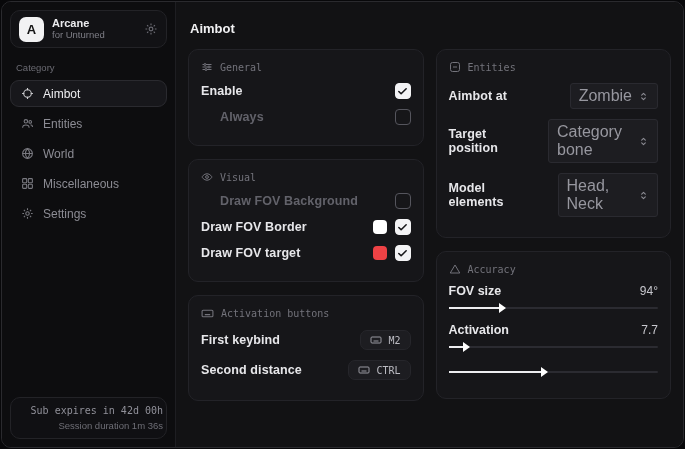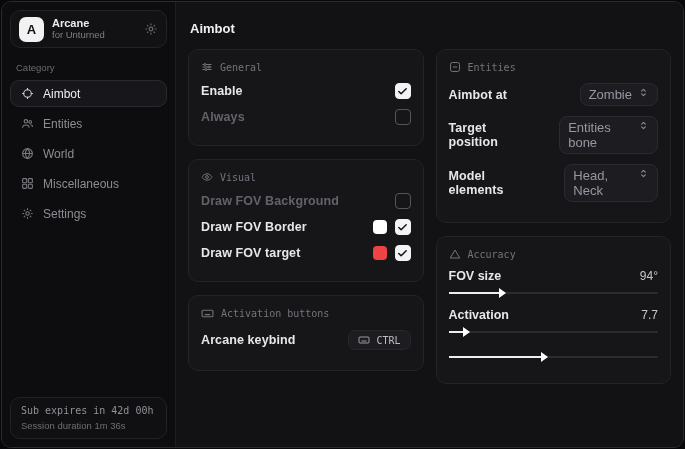--- a/index.html
+++ b/index.html
@@ -22,52 +22,52 @@
   .brand-name { font-size:11px; font-weight:bold; color:#ececef; }
   .brand-sub  { font-size:9.5px; color:#7e7e86; }
   .brand-gear { margin-left:auto; color:#6a6a72; display:flex; }
   .category { font-size:9.5px; color:#6b6b73; margin:14px 6px 7px 6px; }
   .nav-item { display:flex; align-items:center; gap:9px; padding:6px 10px;
               border-radius:9px; color:#8c8c94; font-size:12px; height:27px;
               border:1px solid transparent; margin-bottom:3px; cursor:pointer; }
   .nav-item.selected { background:#17171b; border-color:#2a2a2f; color:#ededf0; }
   .nav-item .nav-icon { display:flex; color:inherit; opacity:.85; }
   .sub-box { margin-top:auto; border:1px solid #232327; border-radius:10px;
-             background:#101013; padding:7px 10px; }
+             background:#101013; padding:7px 3px;text-align:right; }
   .sub-line1 { font-family:"DejaVu Sans Mono", monospace; font-size:10px; color:#91919a; }
   .sub-line2 { font-size:9.5px; color:#6e6e76; margin-top:4px; }
 
   
   .main { flex:1; background:#121214; padding:10px 12px; overflow:hidden; }
   .main-title { font-size:13px; font-weight:bold; color:#f1f1f3; margin:9px 2px 13px 2px; }
   .columns { display:flex; gap:12px; }
   .col { width:237px; display:flex; flex-direction:column; gap:13px; }
   .card { background:#161619; border:1px solid #232328; border-radius:10px;
           padding:9px 12px 15px 12px; }
   .card-head { display:flex; align-items:center; gap:7px; color:#73737b;
                font-family:"DejaVu Sans Mono", monospace; font-size:10px;
                margin:2px 0 5px 0; }
   .card-head .head-icon { display:flex; color:#73737b; }
   .row { display:flex; align-items:center; justify-content:space-between;
          padding:5px 0; font-size:12.5px; color:#e7e7ea; min-height:26px;gap:31px; }
   .row .label { font-weight:bold; letter-spacing:.1px; }
-  .row.dim .label { color:#62626a; font-weight:bold; }
+  .row.dim .label { color:#62626a; font-weight:bold;margin-left:19px; }
   .row-right { display:flex; align-items:center; gap:8px; }
 
   .checkbox { width:16px; height:16px; border-radius:4px; border:1.5px solid #55555d;
               display:flex; align-items:center; justify-content:center; cursor:pointer;
               background:transparent; }
   .checkbox .check { display:none; }
   .checkbox.checked { background:#f3f3f5; border-color:#f3f3f5; }
   .checkbox.checked .check { display:block; }
   .swatch { width:14px; height:14px; border-radius:4px; cursor:pointer; }
 
-  .select-btn { display:flex; gap:6px; background:#1d1d21;
-                border:1px solid #2a2a30; border-radius:8px; padding:3px 8px;
-                color:#97979f; font-size:13px; cursor:pointer; }
+  .select-btn { display:flex; align-items:center; gap:6px; background:#1d1d21;
+                border:1px solid #2a2a30; border-radius:3px; padding:3px 8px;
+                color:#97979f; font-size:16px; cursor:pointer; }
   .select-btn .sel-icon { display:flex; color:#8b8b93; }
 
   .key-btn { display:flex; align-items:center; gap:6px; background:#1d1d21;
              border:1px solid #26262b; border-radius:7px; padding:3px 9px;
              color:#bcbcc3; font-size:10px; font-family:"DejaVu Sans Mono", monospace;
              cursor:pointer; }
   .key-btn .kb-icon { display:flex; color:#9a9aa2; }
 
   .slider-group { padding:4px 0 2px 0; }
   .slider-top { display:flex; align-items:center; justify-content:space-between;
@@ -245,21 +245,33 @@
           <div class="card-head">
             <span class="head-icon">
               <svg width="13" height="13" viewBox="0 0 24 24" fill="none" stroke="currentColor" stroke-width="2">
                 <rect x="2" y="6" width="20" height="12" rx="2"></rect>
                 <path d="M6 10h.01M10 10h.01M14 10h.01M18 10h.01M7 14h10"></path>
               </svg>
             </span>
             <span>Activation buttons</span>
           </div>
           <div class="row">
-            <span class="label">Arcane keybind</span>
+            <span class="label">First keybind</span>
+            <span class="key-btn">
+              <span class="kb-icon">
+                <svg width="12" height="12" viewBox="0 0 24 24" fill="none" stroke="currentColor" stroke-width="2">
+                  <rect x="2" y="6" width="20" height="12" rx="2"></rect>
+                    <path d="M7 14h10"></path>
+                </svg>
+              </span>
+              <span>M2</span>
+            </span>
+          </div>
+          <div class="row">
+            <span class="label">Second distance</span>
             <span class="key-btn">
               <span class="kb-icon">
                 <svg width="12" height="12" viewBox="0 0 24 24" fill="none" stroke="currentColor" stroke-width="2">
                   <rect x="2" y="6" width="20" height="12" rx="2"></rect>
                     <path d="M7 14h10"></path>
                 </svg>
               </span>
               <span>CTRL</span>
             </span>
           </div>
@@ -286,21 +298,21 @@
               <span class="sel-icon">
                 <svg width="11" height="11" viewBox="0 0 24 24" fill="none" stroke="currentColor" stroke-width="2.4" stroke-linecap="round" stroke-linejoin="round">
                   <path d="M8 9l4-4 4 4M8 15l4 4 4-4"></path>
                 </svg>
               </span>
             </span>
           </div>
           <div class="row">
             <span class="label">Target position</span>
             <span class="select-btn">
-              <span>Entities bone</span>
+              <span>Category bone</span>
               <span class="sel-icon">
                 <svg width="11" height="11" viewBox="0 0 24 24" fill="none" stroke="currentColor" stroke-width="2.4" stroke-linecap="round" stroke-linejoin="round">
                   <path d="M8 9l4-4 4 4M8 15l4 4 4-4"></path>
                 </svg>
               </span>
             </span>
           </div>
           <div class="row">
             <span class="label">Model elements</span>
             <span class="select-btn">

